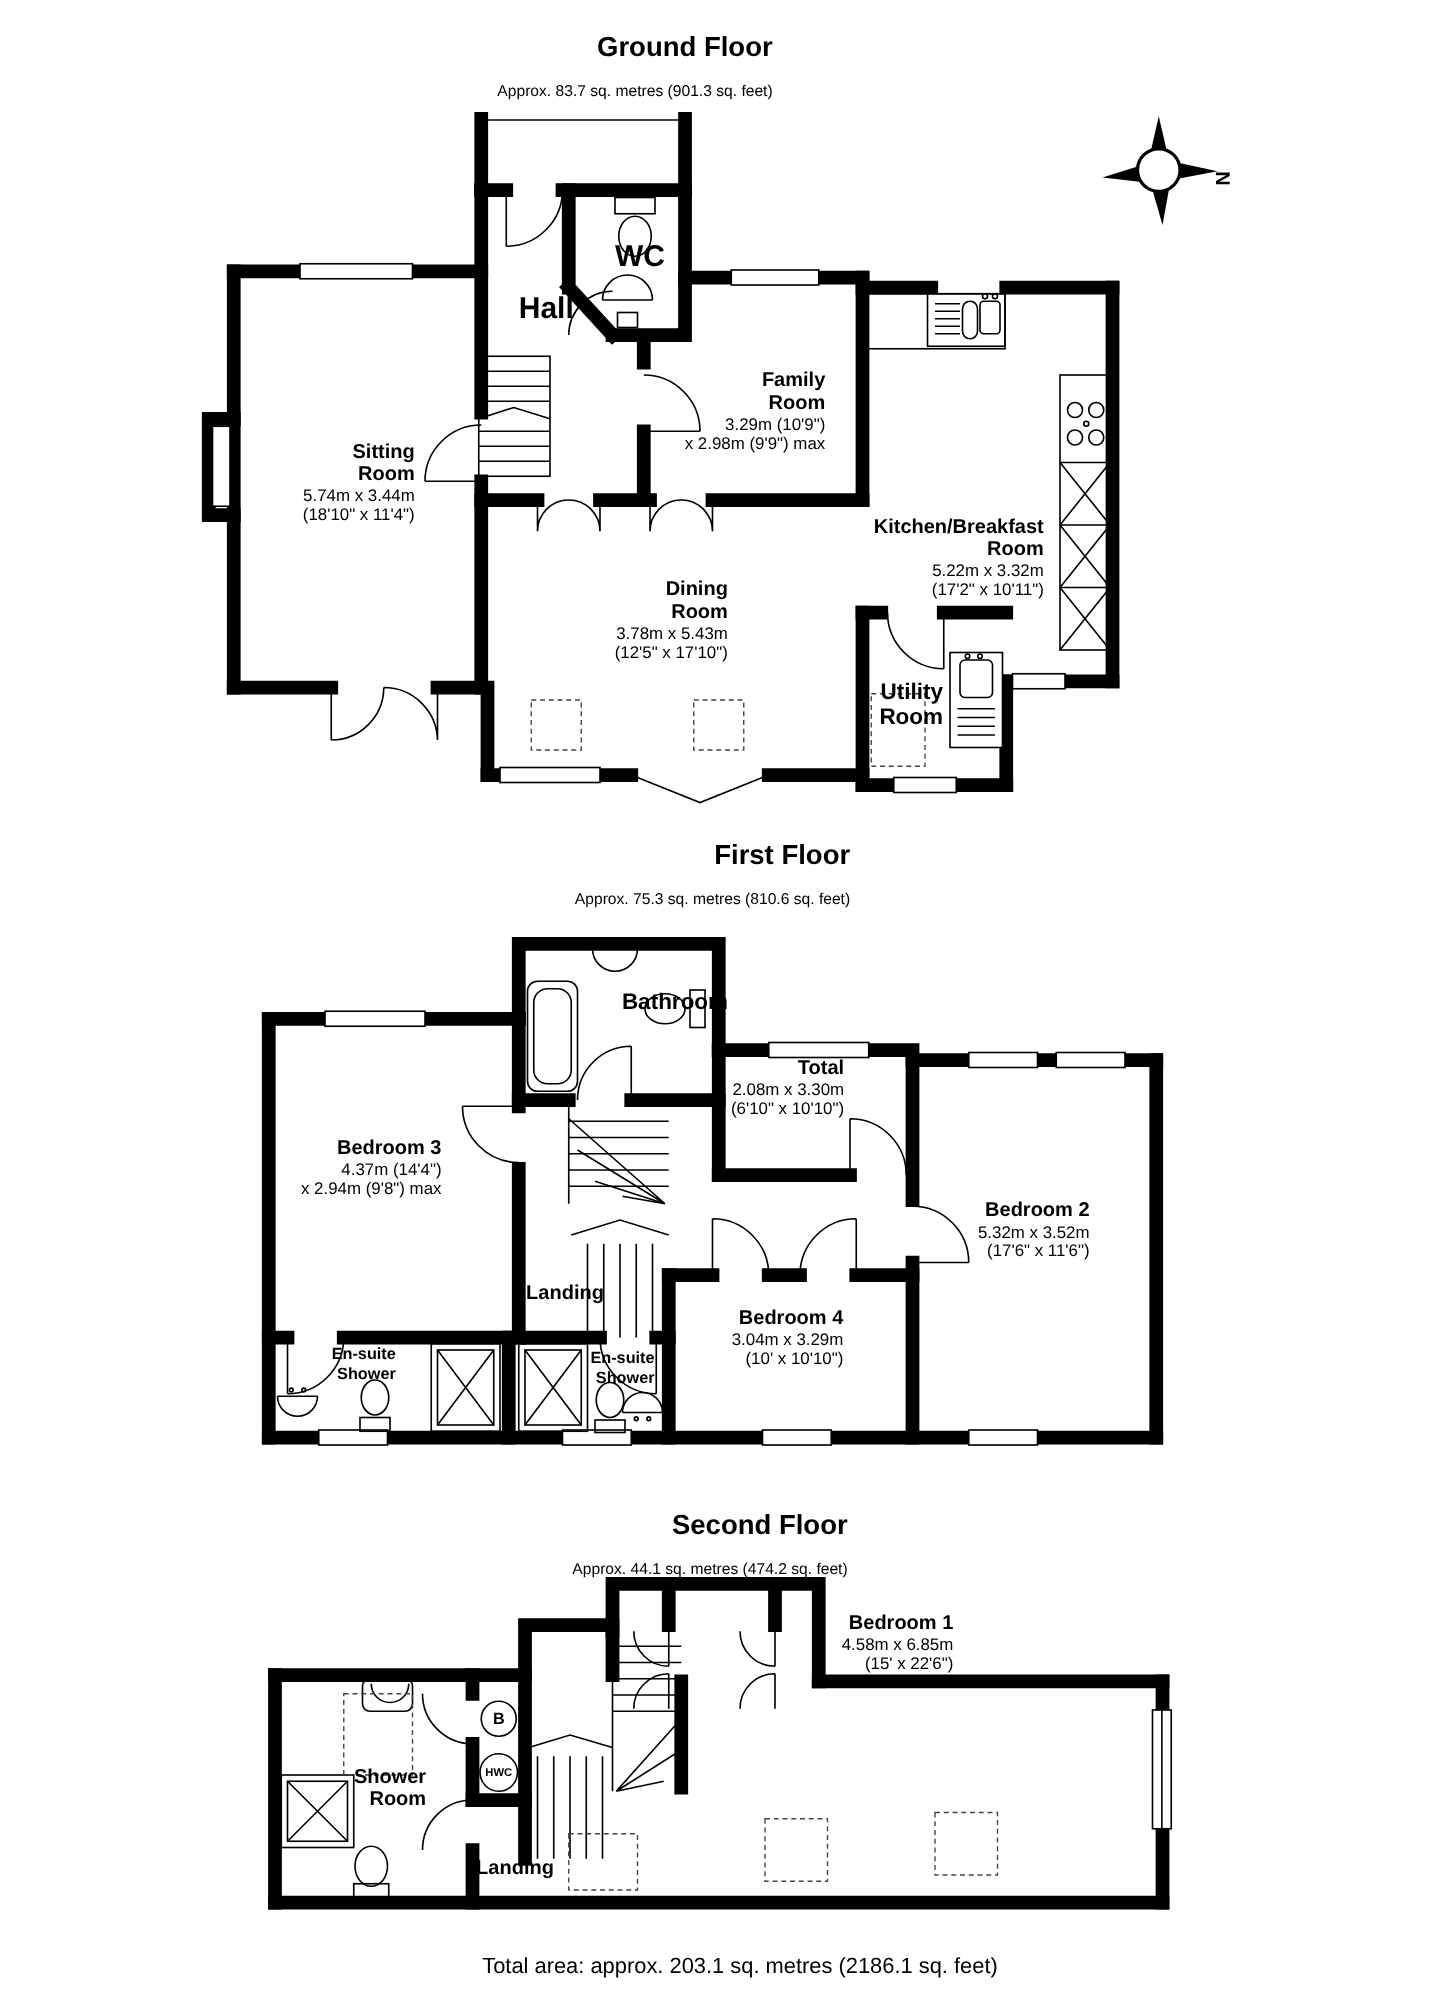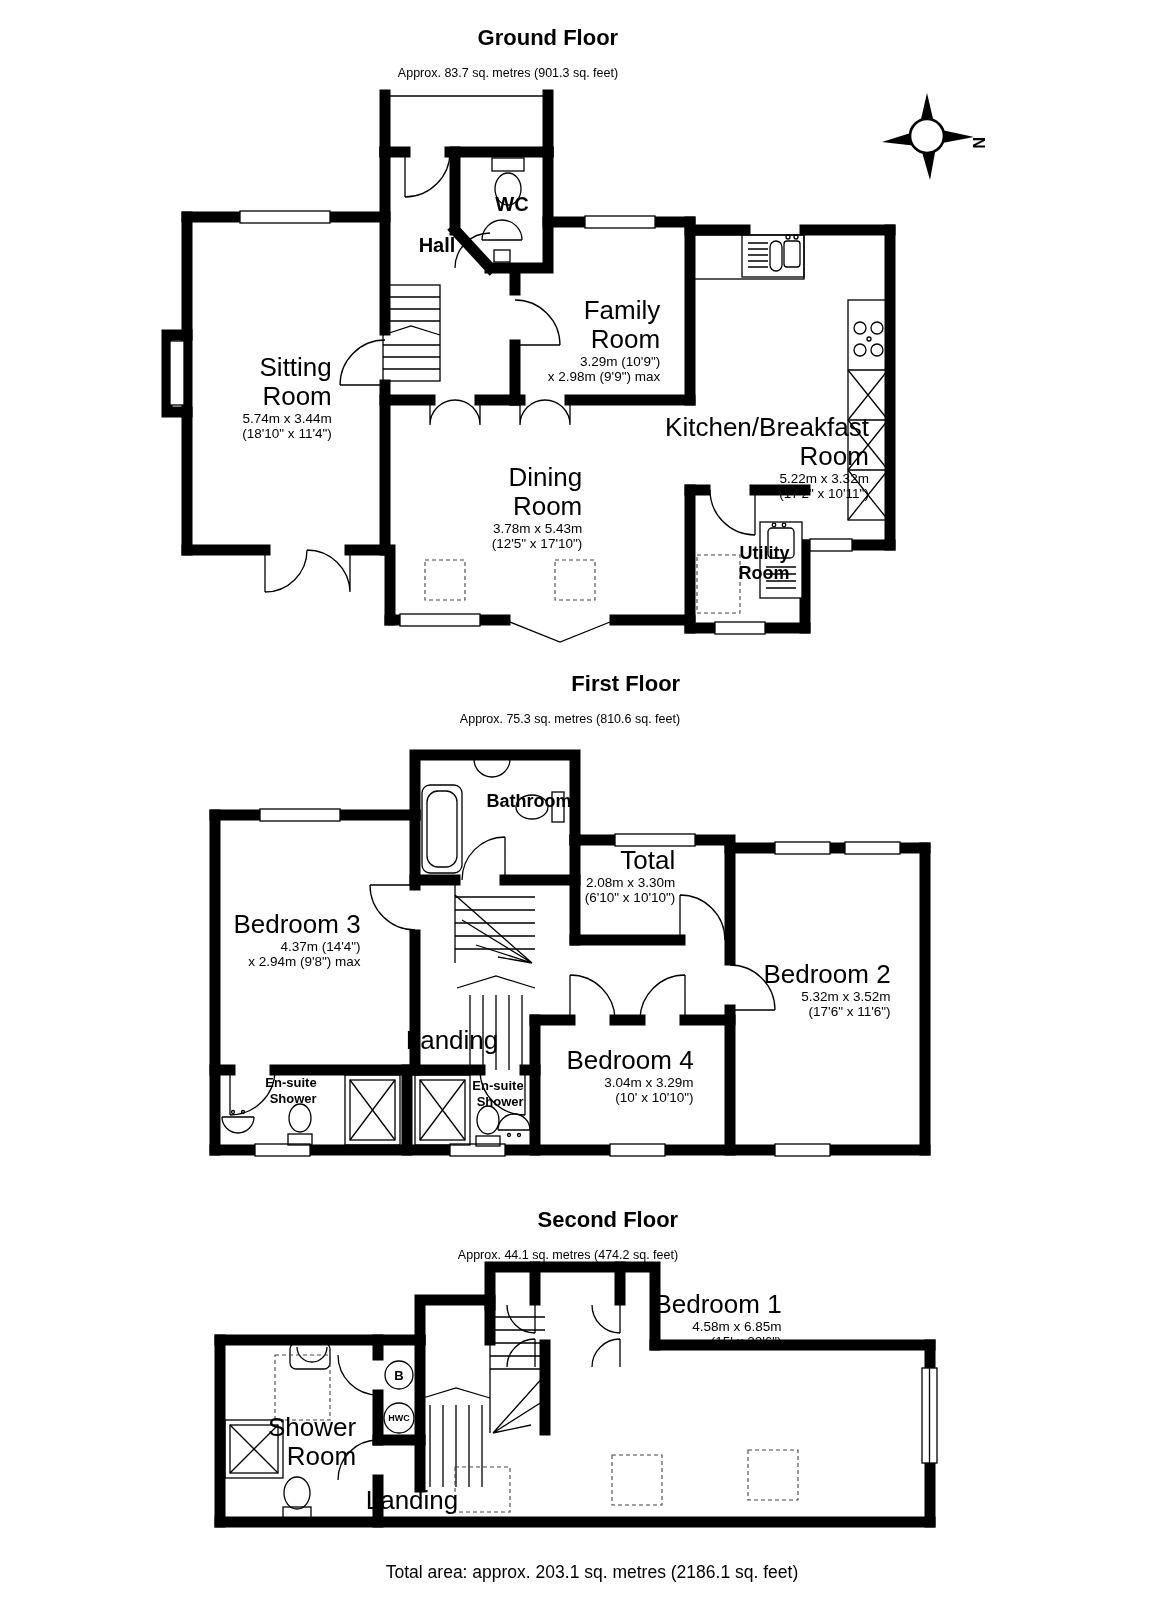--- a/index.html
+++ b/index.html
@@ -1,22 +1,22 @@
 <!DOCTYPE html>
 <html><head>
 <meta charset="utf-8">
 <style>
   html,body{margin:0;padding:0;background:#fff;}
   body{width:1163px;height:1600px;position:relative;font-family:"Liberation Sans",sans-serif;color:#000;overflow:hidden;}
   .abs{position:absolute;}
   .lbl{position:absolute;transform:translateX(-50%);text-align:right;line-height:1.12;white-space:nowrap;}
   .ft{font-size:22px;font-weight:bold;}
   .fa{font-size:12.5px;margin-top:15px;}
-  .rn{font-size:26px;font-weight:normal;}
-  .rn-m{font-size:20px;font-weight:bold;}
+  .rn{font-size:16px;font-weight:bold;}
+  .rn-m{font-size:24px;font-weight:bold;}
   .rn-s{font-size:18px;font-weight:bold;}
   .rd{font-size:13.5px;}
   .es{font-size:13px;font-weight:bold;line-height:1.25;}
   .clbl{position:absolute;transform:translate(-50%,-50%);font-weight:bold;}
   .total{position:absolute;transform:translateX(-50%);font-size:17.5px;}
   svg{position:absolute;overflow:visible;}
   .w{stroke:#000;stroke-width:11;fill:none;stroke-linecap:square;}
   .t{stroke:#000;stroke-width:1.3;fill:none;}
   .win{fill:#fff;stroke:#000;stroke-width:1.3;}
   .dash{stroke:#444;stroke-width:1.1;fill:none;stroke-dasharray:4 3;}
@@ -311,26 +311,26 @@
   <div class="rn">Room</div>
   <div class="rd">5.22m x 3.32m</div>
   <div class="rd">(17'2" x 10'11")</div>
 </div>
 <div class="lbl" style="left:537px;top:463px;">
   <div class="rn">Dining</div>
   <div class="rn">Room</div>
   <div class="rd">3.78m x 5.43m</div>
   <div class="rd">(12'5" x 17'10")</div>
 </div>
-<div class="lbl" style="left:764px;top:543px;">
+<div class="lbl" style="left:729px;top:543px;">
   <div class="rn-s">Utility</div>
   <div class="rn-s">Room</div>
 </div>
 
-<div class="lbl" style="left:529px;top:791px;">
+<div class="lbl" style="left:540px;top:791px;">
   <div class="rn-s">Bathroom</div>
 </div>
 <div class="lbl" style="left:630px;top:846px;">
   <div class="rn">Total</div>
   <div class="rd">2.08m x 3.30m</div>
   <div class="rd">(6'10" x 10'10")</div>
 </div>
 <div class="lbl" style="left:297px;top:910px;">
   <div class="rn">Bedroom 3</div>
   <div class="rd">4.37m (14'4")</div>

